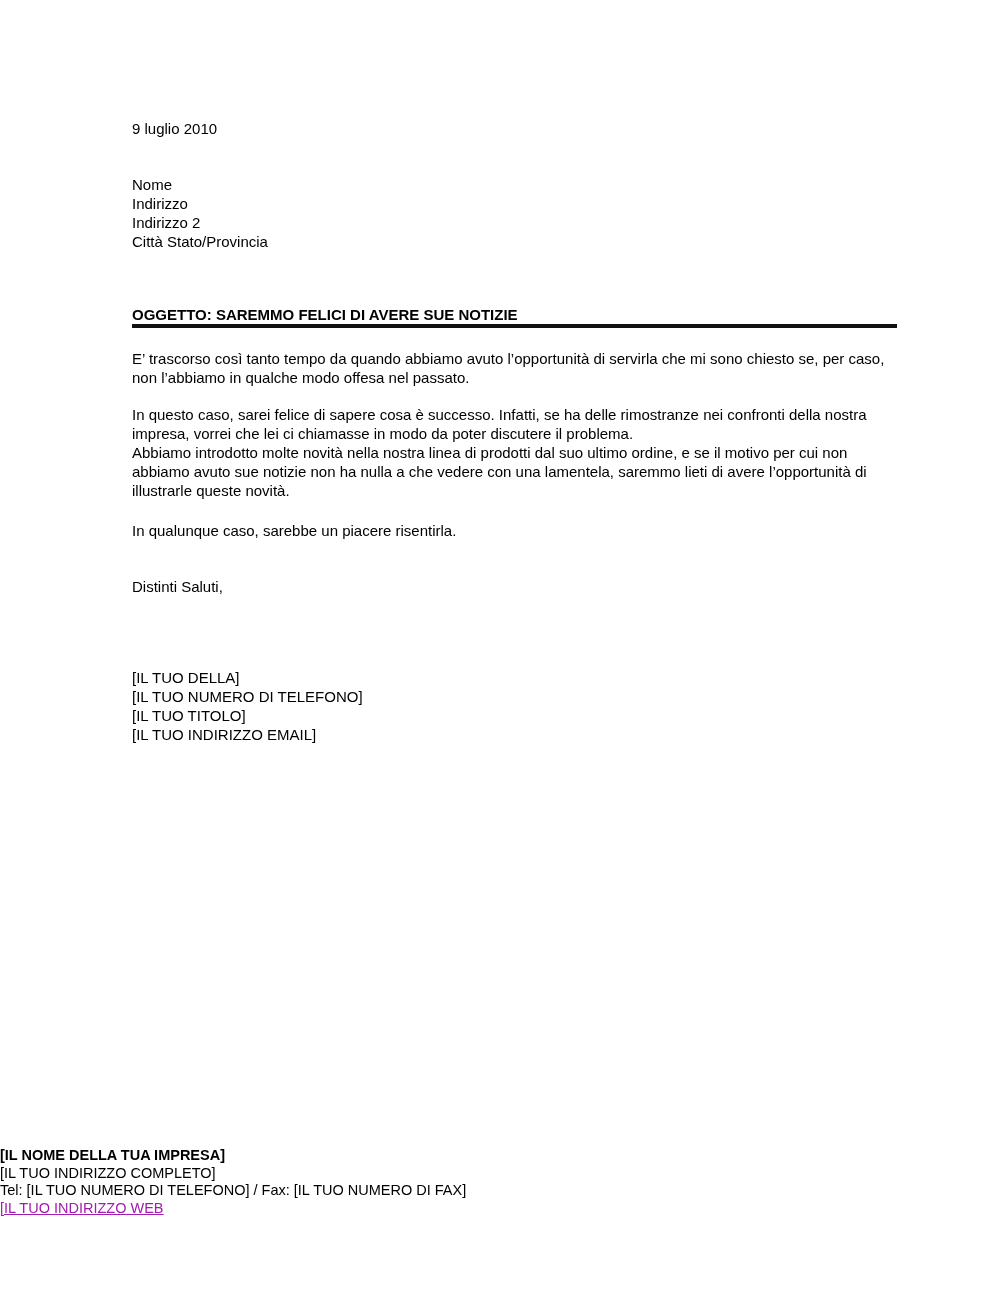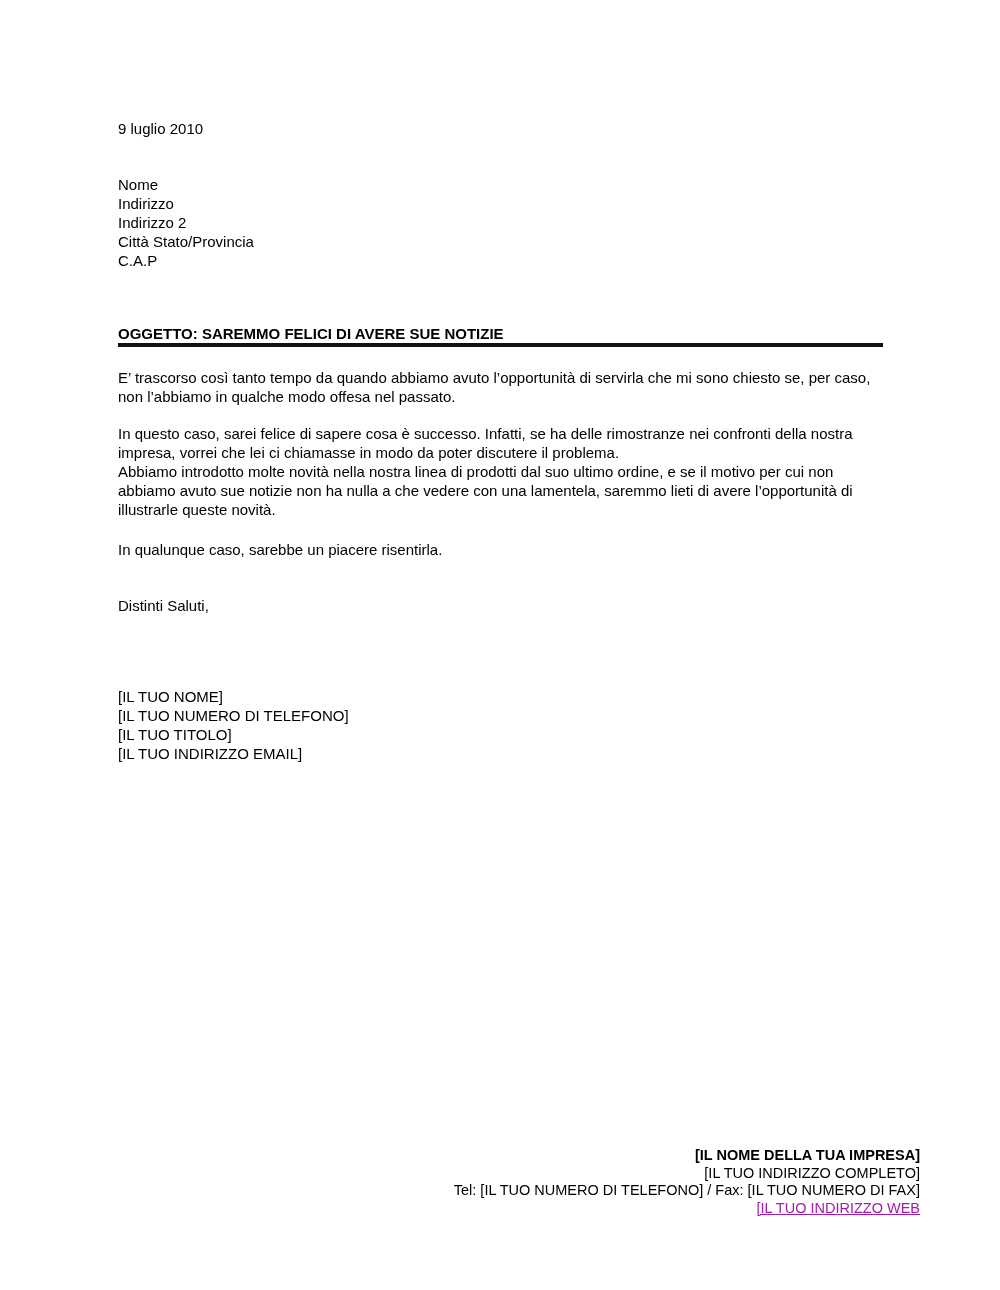--- a/index.html
+++ b/index.html
@@ -11,21 +11,21 @@
   }
   .page {
     position: relative;
     width: 1000px;
     height: 1290px;
     background: #ffffff;
     overflow: hidden;
   }
   .content {
     position: absolute;
-    left: 118px;
+    left: 132px;
     top: 119px;
     width: 765px;
     font-size: 15px;
     line-height: 19px;
   }
   .date { margin-top: 0; }
   .address { margin-top: 37px; }
   .address div { line-height: 19px; }
   .subject {
     margin-top: 54px;
@@ -38,21 +38,21 @@
   .para-3 { }
   .para-4 { margin-top: 21px; }
   .closing { margin-top: 37px; }
   .signature { margin-top: 72px; }
   .signature div { line-height: 19px; }
   .footer {
     position: absolute;
     left: 0;
     top: 1147px;
     width: 920px;
-    text-align: right;
+    text-align: left;
     font-size: 14.5px;
     line-height: 17.5px;
   }
   .footer-company { font-weight: bold; }
   .footer-web a {
     color: #a21caf;
     text-decoration: underline;
     cursor: pointer;
   }
 </style>
@@ -63,38 +63,37 @@
 
   <div class="content">
 
     <div class="date">9 luglio 2010</div>
 
     <div class="address">
       <div>Nome</div>
       <div>Indirizzo</div>
       <div>Indirizzo 2</div>
       <div>Città Stato/Provincia</div>
-      <div>C.A.P</div>
     </div>
 
     <div class="subject">OGGETTO: SAREMMO FELICI DI AVERE SUE NOTIZIE</div>
 
 
     <div class="para-1">E’ trascorso così tanto tempo da quando abbiamo avuto l’opportunità di servirla che mi sono chiesto se, per caso, non l’abbiamo in qualche modo offesa nel passato.</div>
 
     <div class="para-2">In questo caso, sarei felice di sapere cosa è successo. Infatti, se ha delle rimostranze nei confronti della nostra impresa, vorrei che lei ci chiamasse in modo da poter discutere il problema.</div>
 
     <div class="para-3">Abbiamo introdotto molte novità nella nostra linea di prodotti dal suo ultimo ordine, e se il motivo per cui non abbiamo avuto sue notizie non ha nulla a che vedere con una lamentela, saremmo lieti di avere l’opportunità di illustrarle queste novità.</div>
 
     <div class="para-4">In qualunque caso, sarebbe un piacere risentirla.</div>
 
     <div class="closing">Distinti Saluti,</div>
 
     <div class="signature">
-      <div>[IL TUO NOME]</div>
+      <div>[IL TUO DELLA]</div>
       <div>[IL TUO NUMERO DI TELEFONO]</div>
       <div>[IL TUO TITOLO]</div>
       <div>[IL TUO INDIRIZZO EMAIL]</div>
     </div>
 
   </div>
 
   <div class="footer">
     <div class="footer-company">[IL NOME DELLA TUA IMPRESA]</div>
     <div class="footer-address">[IL TUO INDIRIZZO COMPLETO]</div>

